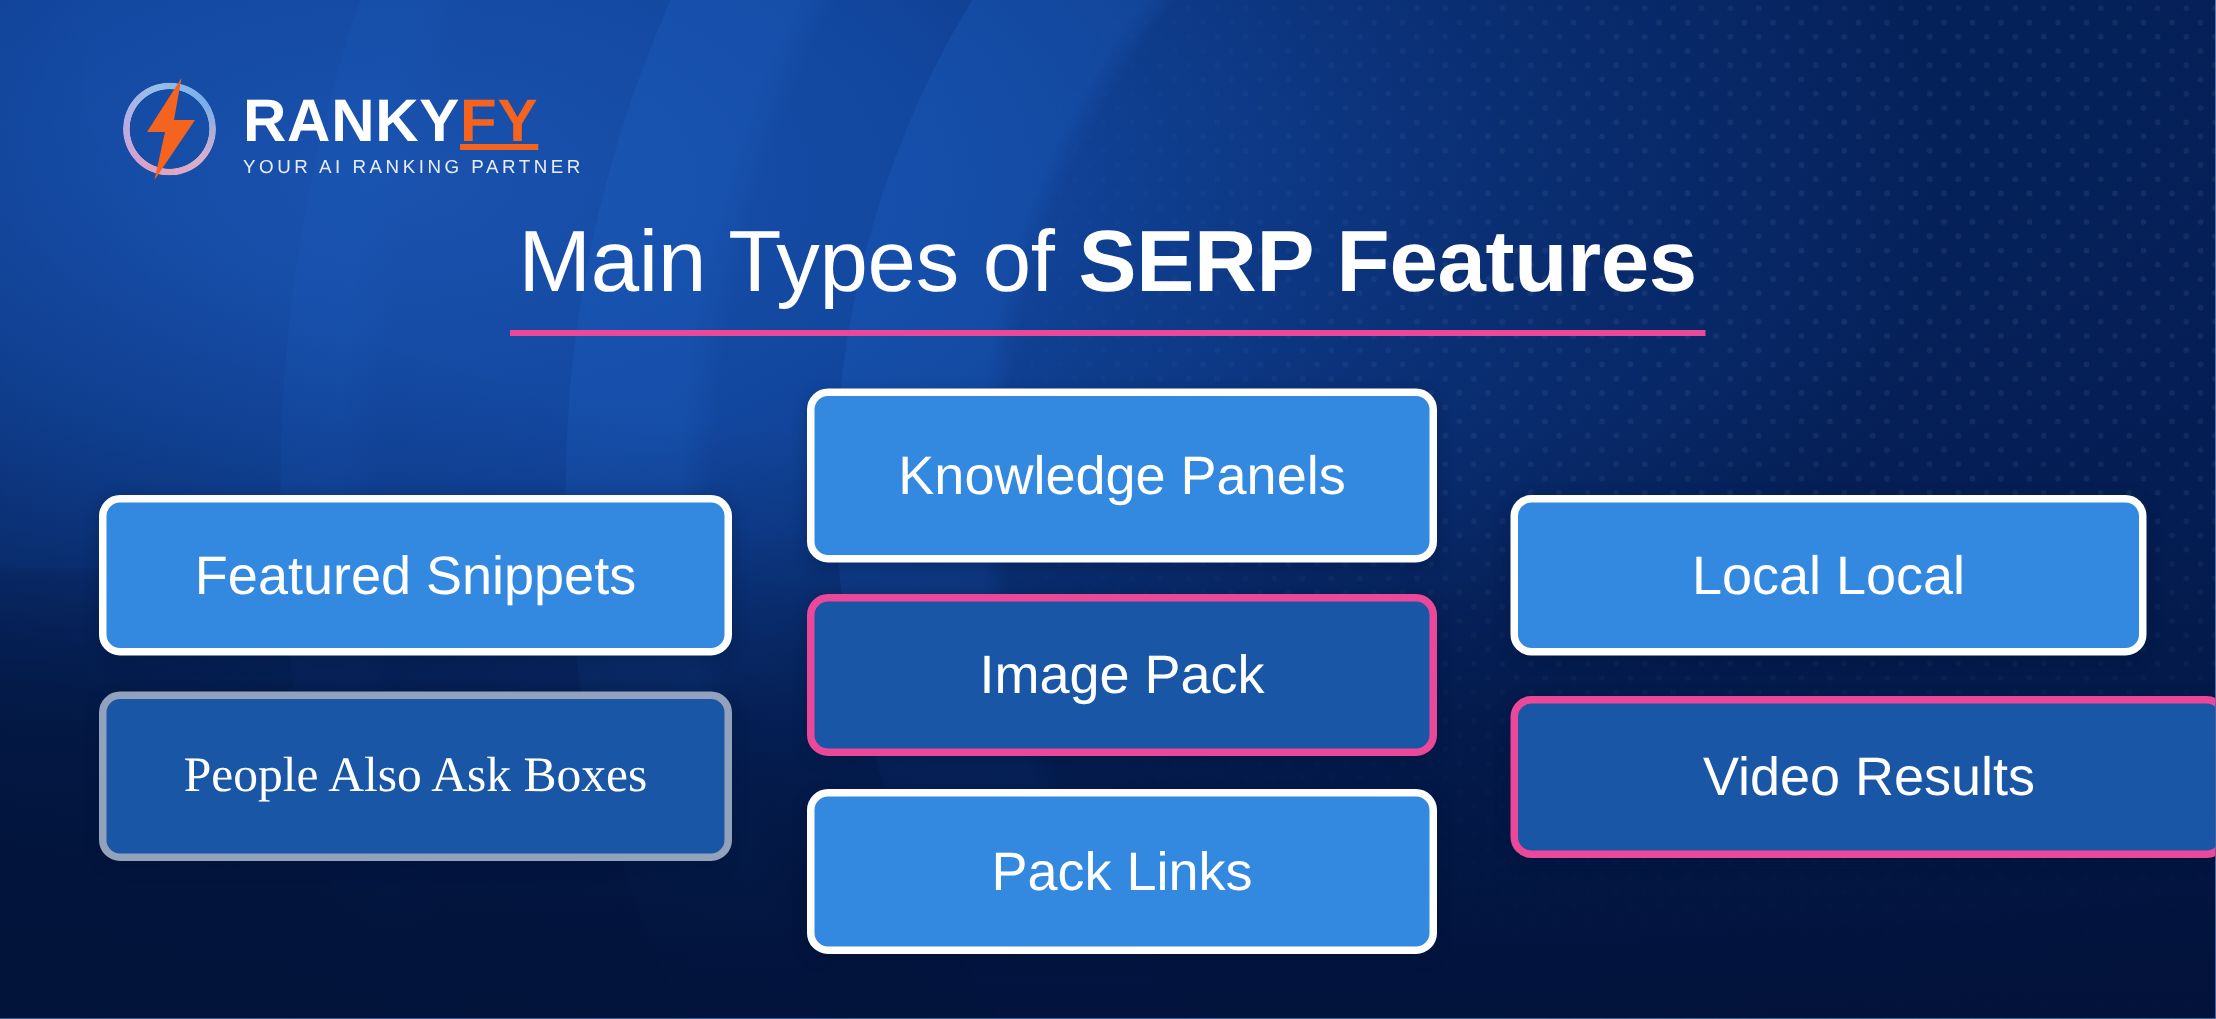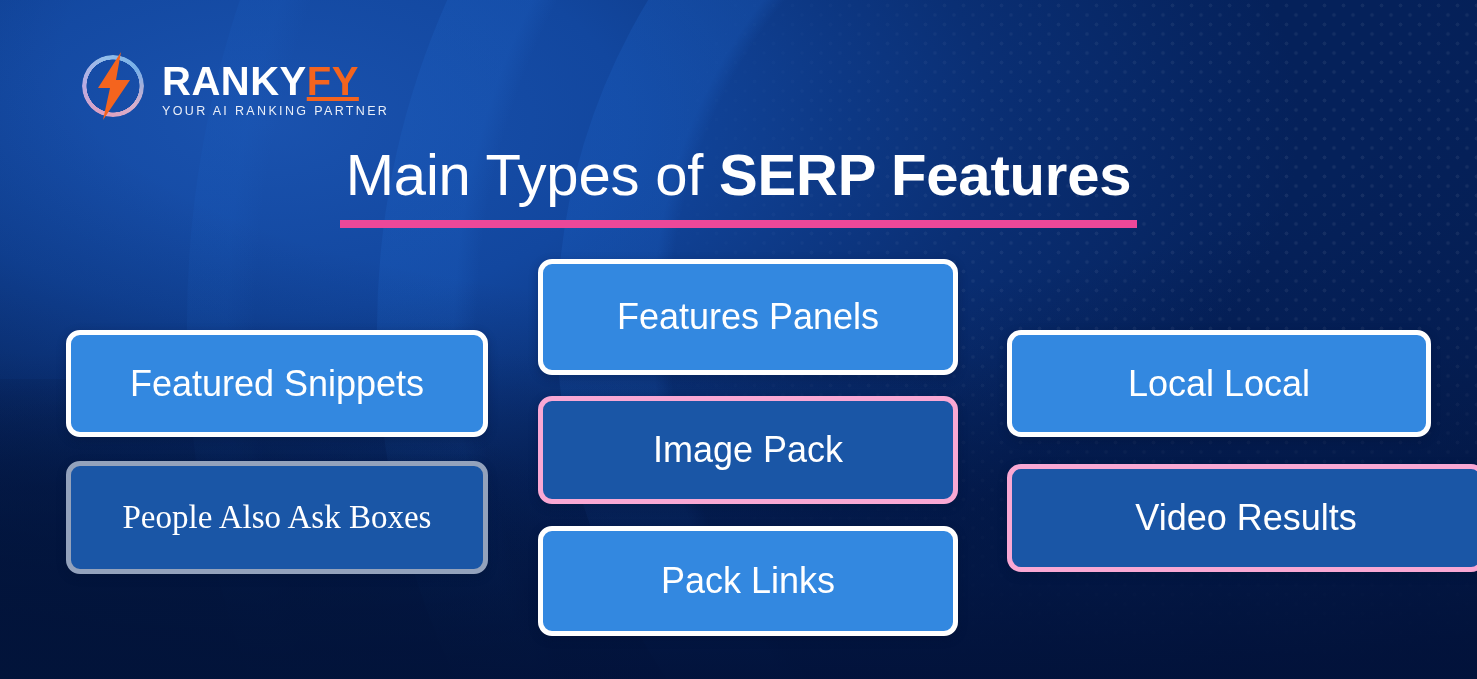--- a/index.html
+++ b/index.html
@@ -101,39 +101,39 @@
   
   .title-wrap {
     position:absolute; left:0; right:0; top:145px;
     text-align:center;
   }
   .title {
     display:inline-block;
     font-size:58px; line-height:1.05; color:#ffffff;
     letter-spacing:-0.2px; white-space:nowrap;
     padding:0 6px 14px 6px;
-    border-bottom:8px solid #ec4899;
+    border-bottom:4px solid #ec4899;
   }
   .title .t-light { font-weight:normal; }
   .title .t-bold  { font-weight:bold; }
 
   
   .box {
     position:absolute;
     display:flex; align-items:center; justify-content:center;
     text-align:center;
     border-radius:14px;
     color:#ffffff;
     font-size:36px;
     line-height:1.14;
     padding:6px 16px;
     box-shadow:0 3px 10px rgba(2,16,48,0.30);
   }
   .box.light { background:#3388e0; border:5px solid #ffffff; }
-  .box.dark  { background:#1a56a6; border:5px solid #f9a8d4; }
+  .box.dark  { background:#1a56a6; border:5px solid #ec4899; }
   .box.dark-gray { background:#1a56a6; border:5px solid #93a2bc; }
 
   .b-featured  { left:66px;   top:330px;  width:422px; height:107px; }
   .b-paa       { left:66px;   top:461px;  width:422px; height:113px; font-size:33px;font-family:Liberation Serif, serif; }
   .b-knowledge { left:538px;  top:259px;  width:420px; height:116px; }
   .b-image     { left:538px;  top:396px;  width:420px; height:108px; }
   .b-sitelinks { left:538px;  top:526px;  width:420px; height:110px; }
   .b-local     { left:1007px; top:330px;  width:424px; height:107px; }
   .b-video     { left:1007px; top:464px;  width:478px; height:108px; }
 </style>
@@ -173,21 +173,21 @@
   <div class="title-wrap">
     <h1 class="title">
       <span class="t-light">Main Types </span><span class="t-light">of </span><span class="t-bold">SERP Features</span>
     </h1>
   </div>
 
   <div class="box light b-featured">Featured Snippets</div>
 
   <div class="box dark-gray b-paa">People Also Ask Boxes</div>
 
-  <div class="box light b-knowledge">Features Panels</div>
+  <div class="box light b-knowledge">Knowledge Panels</div>
 
   <div class="box dark b-image">Image Pack</div>
 
   <div class="box light b-sitelinks">Pack Links</div>
 
   <div class="box light b-local">Local Local</div>
 
   <div class="box dark b-video">Video Results</div>
 
 </div>

